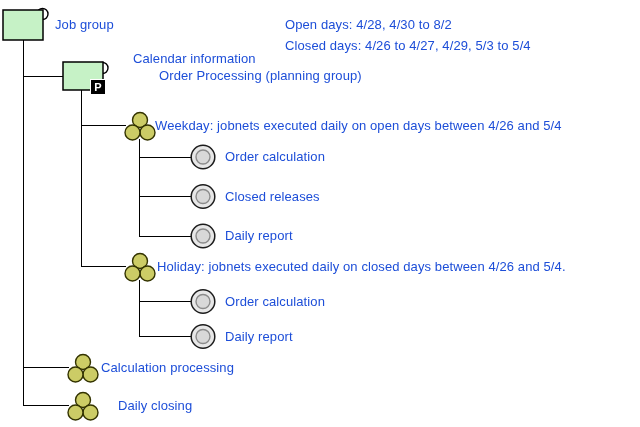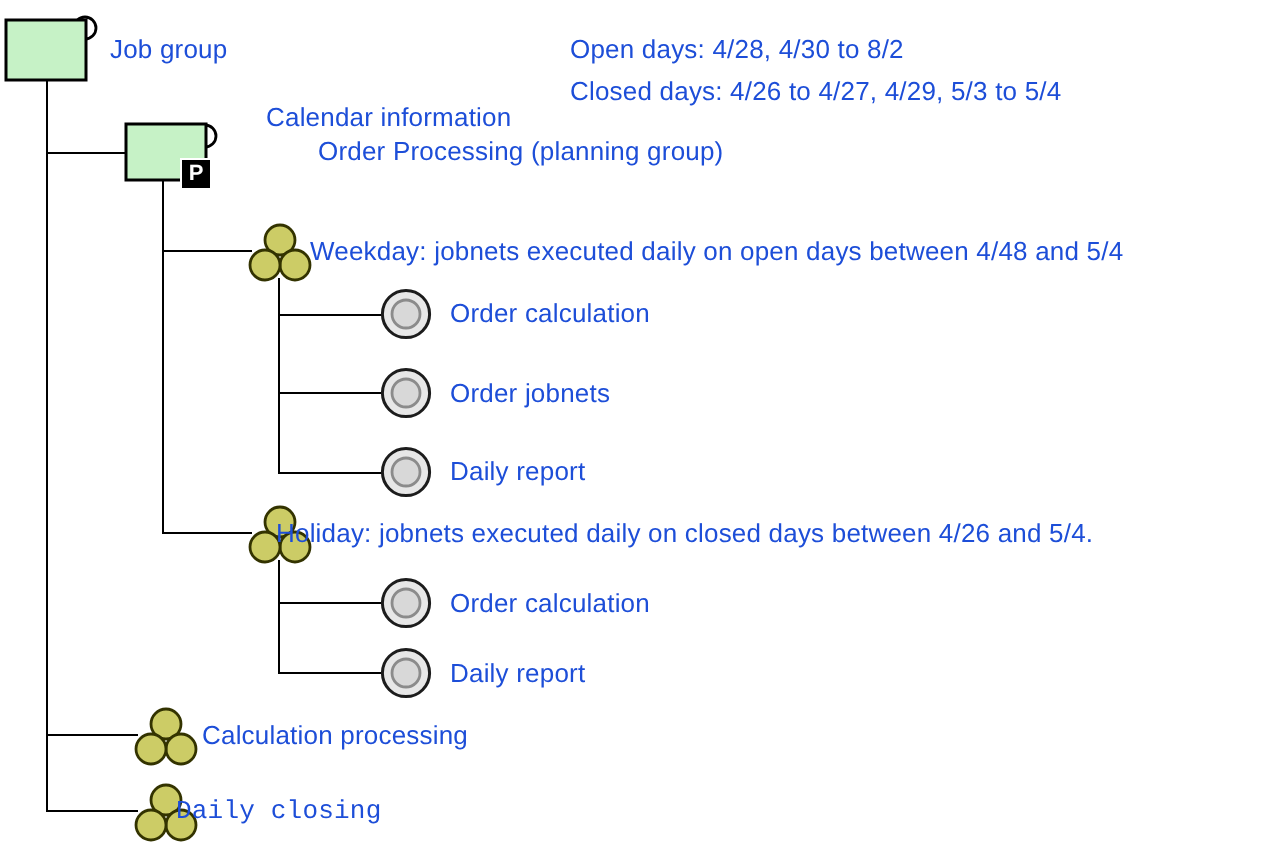--- a/index.html
+++ b/index.html
@@ -123,25 +123,25 @@
 
   <div class="badge">P</div>
 
   <div class="lbl" style="left:55px;  top:17px;">Job group</div>
   <div class="lbl" style="left:133px; top:17px;margin-top:34px;">Calendar information</div>
   <div class="lbl" style="left:285px; top:17px;">Open days: 4/28, 4/30 to 8/2</div>
   <div class="lbl" style="left:285px; top:38px;">Closed days: 4/26 to 4/27, 4/29, 5/3 to 5/4</div>
 
   <div class="lbl" style="left:115px; top:68px;margin-left:44px;">Order Processing (planning group)</div>
 
-  <div class="lbl" style="left:155px; top:118px;">Weekday: jobnets executed daily on open days between 4/48 and 5/4</div>
+  <div class="lbl" style="left:155px; top:118px;">Weekday: jobnets executed daily on open days between 4/26 and 5/4</div>
   <div class="lbl" style="left:225px; top:149px;">Order calculation</div>
-  <div class="lbl" style="left:225px; top:189px;">Order jobnets</div>
+  <div class="lbl" style="left:225px; top:189px;">Closed releases</div>
   <div class="lbl" style="left:225px; top:228px;">Daily report</div>
 
-  <div class="lbl" style="left:138px; top:259px;text-align:center;">Holiday: jobnets executed daily on closed days between 4/26 and 5/4.</div>
+  <div class="lbl" style="left:157px; top:259px;text-align:center;">Holiday: jobnets executed daily on closed days between 4/26 and 5/4.</div>
   <div class="lbl" style="left:225px; top:294px;">Order calculation</div>
   <div class="lbl" style="left:225px; top:329px;">Daily report</div>
 
   <div class="lbl" style="left:101px; top:360px;text-align:right;">Calculation processing</div>
-  <div class="lbl" style="left:88px; top:398px;font-family:Liberation Mono, monospace;">Daily closing</div>
+  <div class="lbl" style="left:118px; top:398px;">Daily closing</div>
 
 </div>
 
 </body></html>

